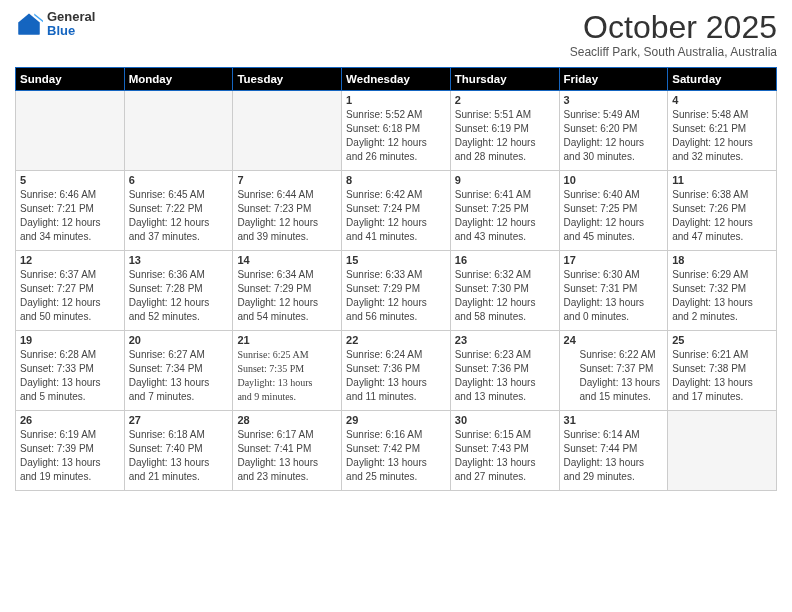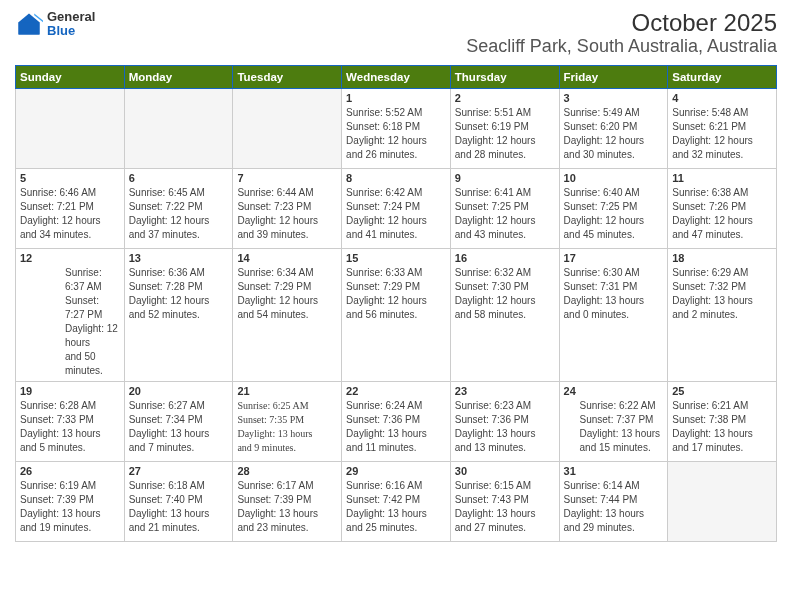--- a/index.html
+++ b/index.html
@@ -36,36 +36,36 @@
     .logo-general { color: #333; }
     .logo-blue { color: #1565c0; }
     .logo-icon {
       width: 28px;
       height: 28px;
     }
     .title-area {
       text-align: right;
     }
     .main-title {
-      font-size: 24px;
+      font-size: 32px;
       font-weight: normal;
       color: #333;
       line-height: 1.1;
     }
     .subtitle {
-      font-size: 18px;
+      font-size: 12px;
       color: #555;
     }
     .calendar {
       width: 100%;
       border-collapse: collapse;
       table-layout: fixed;
     }
     .calendar th {
-      background: #4d7c0f;
+      background: #000000;
       color: #fff;
       font-size: 11.5px;
       font-weight: bold;
       padding: 5px 4px;
       border: 1px solid #1565c0;
       text-align: left;
     }
     .calendar td {
       border: 1px solid #ccc;
       vertical-align: top;
@@ -206,21 +206,21 @@
             <span class="day-num">11</span>
             <div class="day-info" style="white-space: pre-line;">Sunrise: 6:38 AM
 Sunset: 7:26 PM
 Daylight: 12 hours
 and 47 minutes.</div>
           </td>
         </tr>
         <tr>
           <td>
             <span class="day-num">12</span>
-            <div class="day-info" style="white-space: pre-line; margin-left: 45px;">Sunrise: 6:37 AM
+            <div class="day-info" style="white-space: pre-line;">Sunrise: 6:37 AM
 Sunset: 7:27 PM
 Daylight: 12 hours
 and 50 minutes.</div>
           </td>
           <td>
             <span class="day-num">13</span>
             <div class="day-info" style="white-space: pre-line;">Sunrise: 6:36 AM
 Sunset: 7:28 PM
 Daylight: 12 hours
 and 52 minutes.</div>
@@ -323,21 +323,21 @@
           <td>
             <span class="day-num">27</span>
             <div class="day-info" style="white-space: pre-line;">Sunrise: 6:18 AM
 Sunset: 7:40 PM
 Daylight: 13 hours
 and 21 minutes.</div>
           </td>
           <td>
             <span class="day-num">28</span>
             <div class="day-info" style="white-space: pre-line;">Sunrise: 6:17 AM
-Sunset: 7:39 PM
+Sunset: 7:41 PM
 Daylight: 13 hours
 and 23 minutes.</div>
           </td>
           <td>
             <span class="day-num">29</span>
             <div class="day-info" style="white-space: pre-line;">Sunrise: 6:16 AM
 Sunset: 7:42 PM
 Daylight: 13 hours
 and 25 minutes.</div>
           </td>

